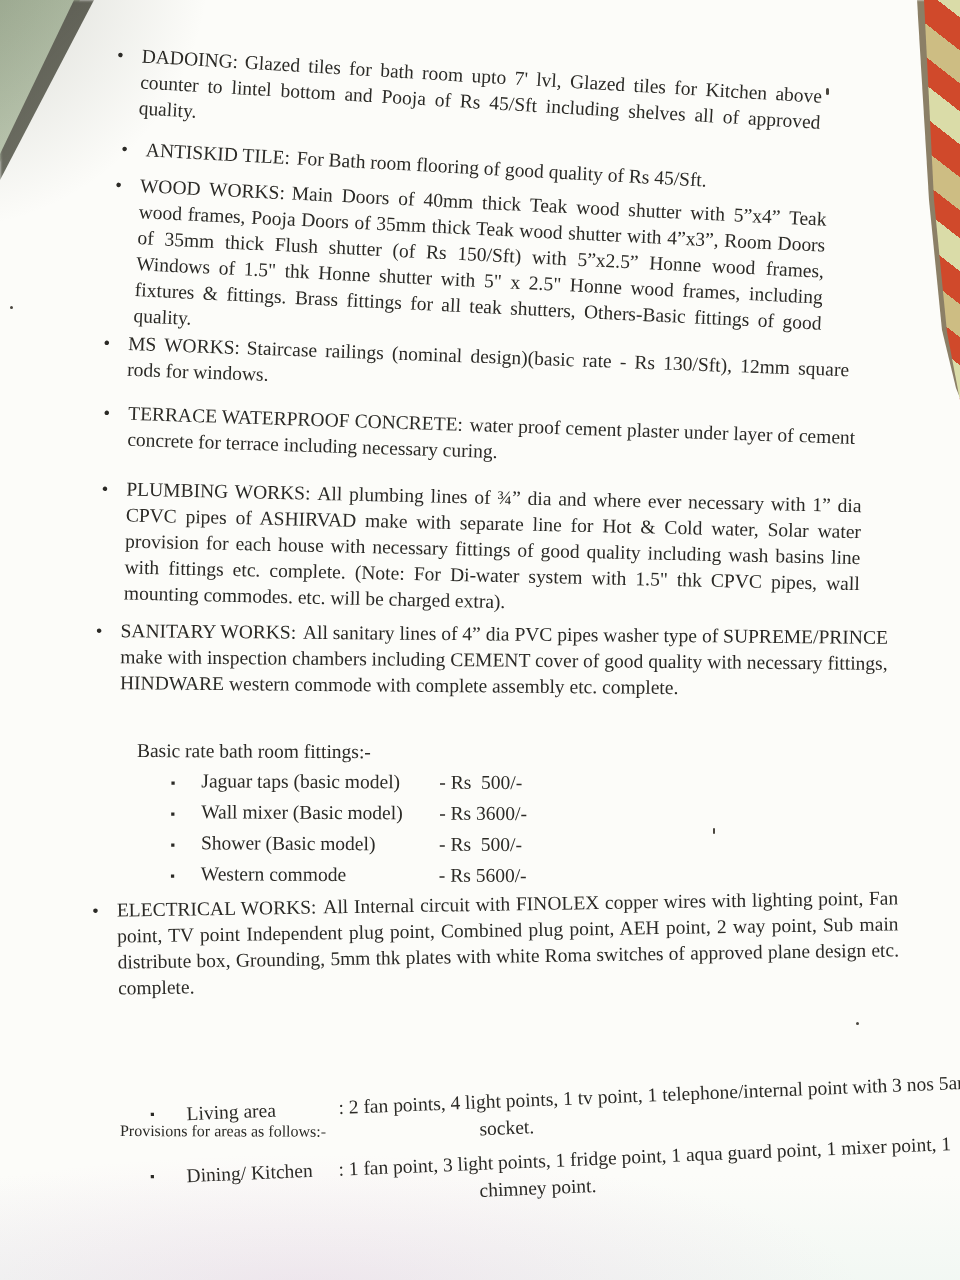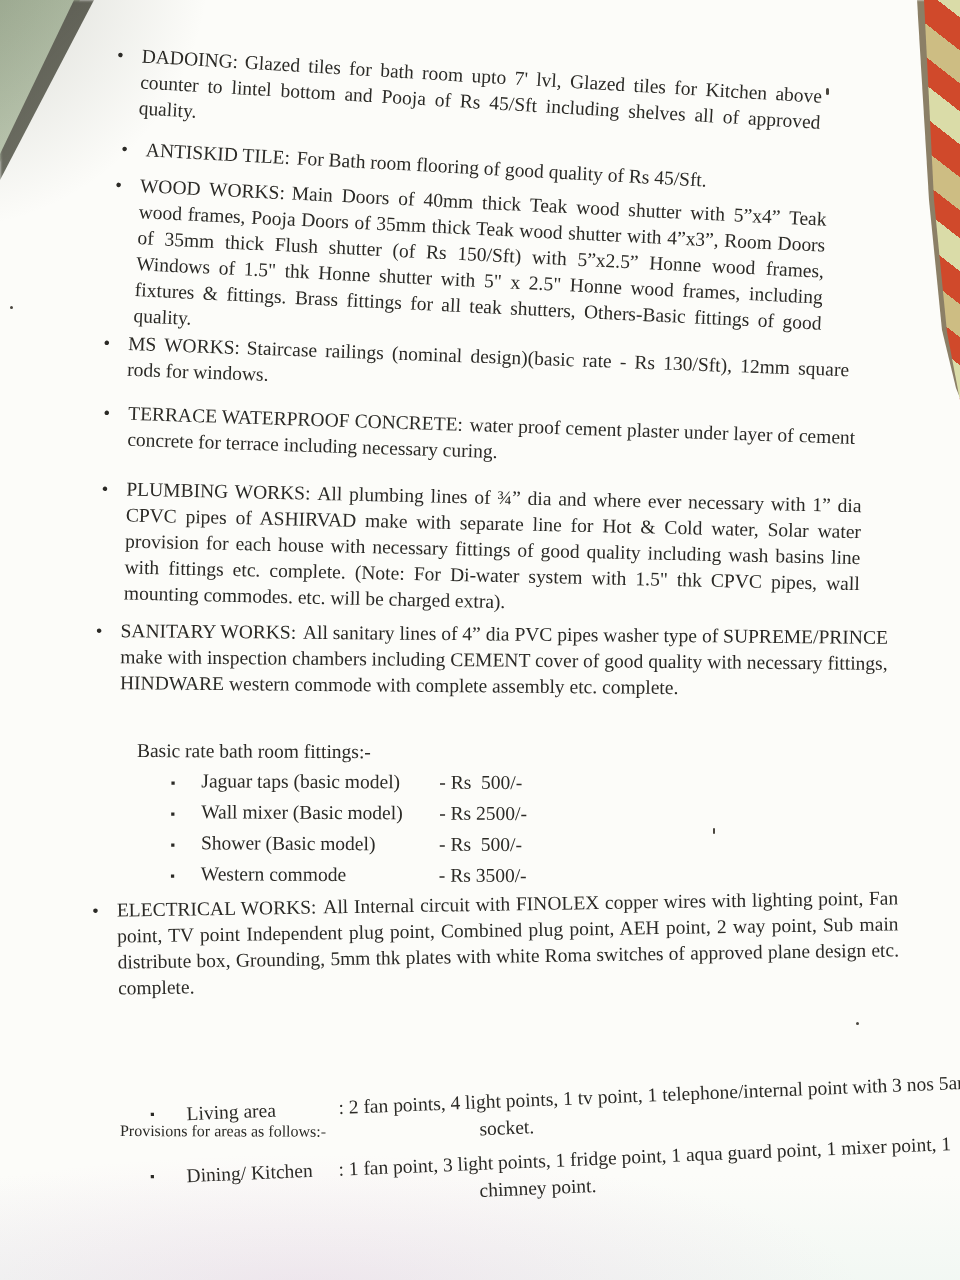--- a/index.html
+++ b/index.html
@@ -129,31 +129,31 @@
   <div class="fittings">
     <p class="fit-title">Basic rate bath room fittings:-</p>
     <div class="fit-row">
       <span class="sq">▪</span>
       <span class="fit-name">Jaguar taps (basic model)</span>
       <span class="fit-rate">- Rs  500/-</span>
     </div>
     <div class="fit-row">
       <span class="sq">▪</span>
       <span class="fit-name">Wall mixer (Basic model)</span>
-      <span class="fit-rate">- Rs 2500/-</span>
+      <span class="fit-rate">- Rs 3600/-</span>
     </div>
     <div class="fit-row">
       <span class="sq">▪</span>
       <span class="fit-name">Shower  (Basic model)</span>
       <span class="fit-rate">- Rs  500/-</span>
     </div>
     <div class="fit-row">
       <span class="sq">▪</span>
       <span class="fit-name">Western commode</span>
-      <span class="fit-rate">- Rs 3500/-</span>
+      <span class="fit-rate">- Rs 5600/-</span>
     </div>
   </div>
 
   <div class="sec s7">
     <span class="dot">•</span>
     <p><span class="hd">ELECTRICAL WORKS:</span><span>All Internal circuit with FINOLEX copper wires with lighting point, Fan point, TV point Independent plug point, Combined plug point, AEH point, 2 way point, Sub main distribute box, Grounding, 5mm thk plates with white Roma switches of approved plane design etc. complete.</span></p>
   </div>
 
   <p class="prov-title">Provisions for areas as follows:-</p>
 

